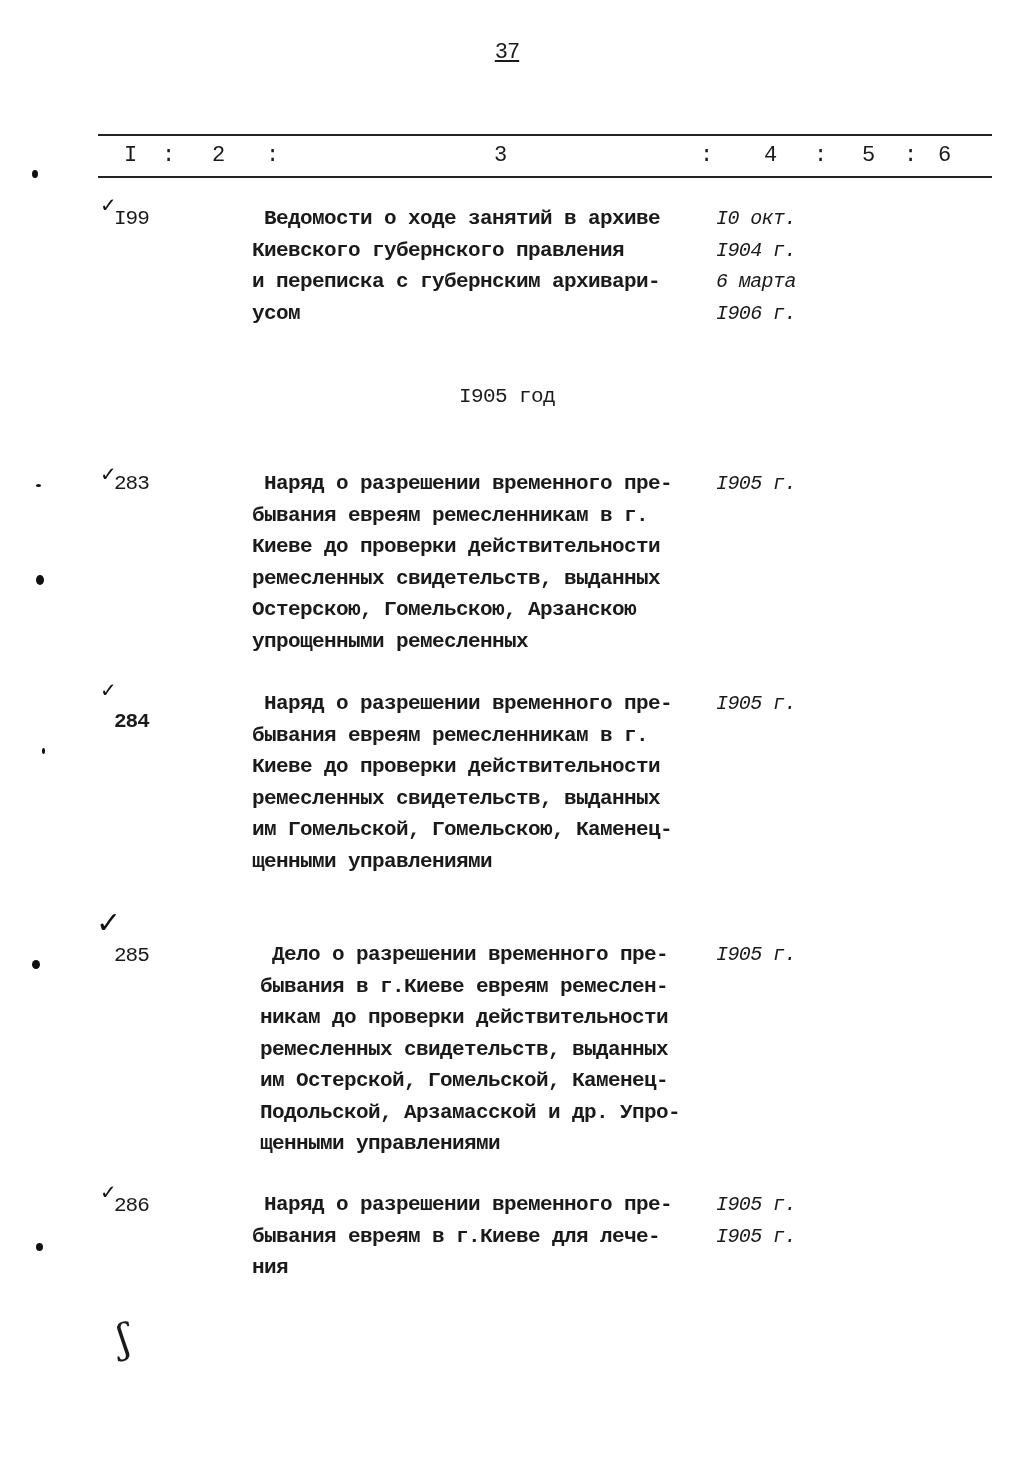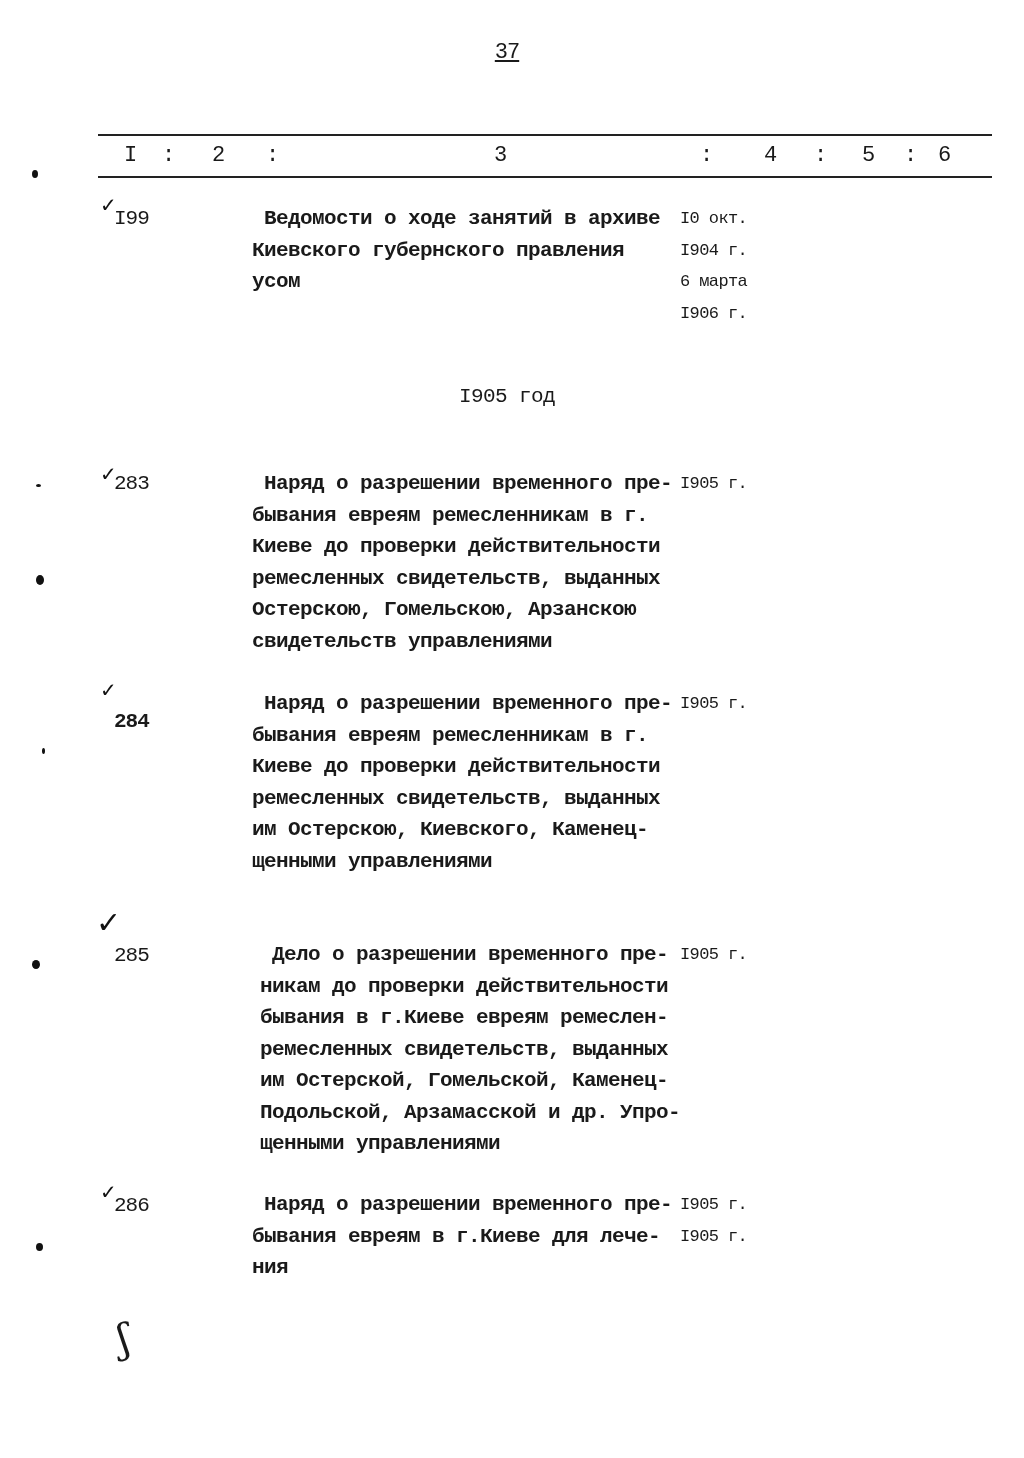--- a/index.html
+++ b/index.html
@@ -21,22 +21,22 @@
   }
   .check {
     position: absolute; font-size: 20px; font-weight: bold; color: #111;
     font-family: "DejaVu Sans", sans-serif;
   }
   .entry-text {
     position: absolute; left: 252px; font-size: 21px; line-height: 31.5px;
     white-space: pre; letter-spacing: -0.6px; font-weight: bold;
   }
   .entry-date {
-    position: absolute; left: 680px; font-size: 17px; line-height: 31.5px;
-    white-space: pre; letter-spacing: -0.6px;
+    position: absolute; left: 716px; font-size: 20px; line-height: 31.5px;
+    white-space: pre; letter-spacing: -0.6px; font-style: italic;
   }
   .section-title {
     position: absolute; left: 0; width: 1014px; top: 385px; text-align: center;
     font-size: 21px; letter-spacing: -0.6px;
   }
   .speck { position: absolute; background: #111; border-radius: 50%; }
   .signature {
     position: absolute; left: 118px; top: 1315px; font-size: 40px;
     font-family: "DejaVu Serif", serif; transform: rotate(-10deg);
   }
@@ -58,44 +58,44 @@
   <span class="colhead" style="left:814px">:</span>
   <span class="colhead" style="left:862px">5</span>
   <span class="colhead" style="left:904px">:</span>
   <span class="colhead" style="left:938px">6</span>
 </div>
 <div class="rule bottom"></div>
 
 <div>
   <span class="check" style="left:100px; top:193px;">✓</span>
   <span class="entry-num" style="top:207px;">I99</span>
-  <div class="entry-text" style="top:203px;"><div> Ведомости о ходе занятий в архиве</div><div>Киевского губернского правления</div><div>усом</div></div>
+  <div class="entry-text" style="top:203px;"><div> Ведомости о ходе занятий в архиве</div><div>Киевского губернского правления</div><div>и переписка с губернским архивари-</div><div>усом</div></div>
   <div class="entry-date" style="top:203px;"><div>I0 окт.</div><div>I904 г.</div><div>6 марта</div><div>I906 г.</div></div>
 </div>
 
 <div class="section-title">I905 год</div>
 
 <div>
   <span class="check" style="left:100px; top:462px;">✓</span>
   <span class="entry-num" style="top:472px;">283</span>
-  <div class="entry-text" style="top:468px;"><div> Наряд о разрешении временного пре-</div><div>бывания евреям ремесленникам в г.</div><div>Киеве до проверки действительности</div><div>ремесленных свидетельств, выданных</div><div>Остерскою, Гомельскою, Арзанскою</div><div>свидетельств управлениями</div></div>
+  <div class="entry-text" style="top:468px;"><div> Наряд о разрешении временного пре-</div><div>бывания евреям ремесленникам в г.</div><div>Киеве до проверки действительности</div><div>ремесленных свидетельств, выданных</div><div>Остерскою, Гомельскою, Арзанскою</div><div>упрощенными ремесленных</div></div>
   <div class="entry-date" style="top:468px;"><div>I905 г.</div></div>
 </div>
 
 <div>
   <span class="check" style="left:100px; top:678px;">✓</span>
   <span class="entry-num" style="top:710px;font-weight:bold;">284</span>
-  <div class="entry-text" style="top:688px;"><div> Наряд о разрешении временного пре-</div><div>бывания евреям ремесленникам в г.</div><div>Киеве до проверки действительности</div><div>ремесленных свидетельств, выданных</div><div>им Остерскою, Киевского, Каменец-</div><div>щенными управлениями</div></div>
+  <div class="entry-text" style="top:688px;"><div> Наряд о разрешении временного пре-</div><div>бывания евреям ремесленникам в г.</div><div>Киеве до проверки действительности</div><div>ремесленных свидетельств, выданных</div><div>им Гомельской, Гомельскою, Каменец-</div><div>щенными управлениями</div></div>
   <div class="entry-date" style="top:688px;"><div>I905 г.</div></div>
 </div>
 
 <div>
   <span class="check" style="left:96px; top:905px; font-size:30px; font-weight:normal;">✓</span>
   <span class="entry-num" style="top:944px;">285</span>
-  <div class="entry-text" style="top:939px;margin-left:8px;"><div> Дело о разрешении временного пре-</div><div>никам до проверки действительности</div><div>бывания в г.Киеве евреям ремеслен-</div><div>ремесленных свидетельств, выданных</div><div>им Остерской, Гомельской, Каменец-</div><div>Подольской, Арзамасской и др. Упро-</div><div>щенными управлениями</div></div>
+  <div class="entry-text" style="top:939px;margin-left:8px;"><div> Дело о разрешении временного пре-</div><div>бывания в г.Киеве евреям ремеслен-</div><div>никам до проверки действительности</div><div>ремесленных свидетельств, выданных</div><div>им Остерской, Гомельской, Каменец-</div><div>Подольской, Арзамасской и др. Упро-</div><div>щенными управлениями</div></div>
   <div class="entry-date" style="top:939px;"><div>I905 г.</div></div>
 </div>
 
 <div>
   <span class="check" style="left:100px; top:1180px;">✓</span>
   <span class="entry-num" style="top:1194px;">286</span>
   <div class="entry-text" style="top:1189px;"><div> Наряд о разрешении временного пре-</div><div>бывания евреям в г.Киеве для лече-</div><div>ния</div></div>
   <div class="entry-date" style="top:1189px;"><div>I905 г.</div><div>I905 г.</div></div>
 </div>
 

